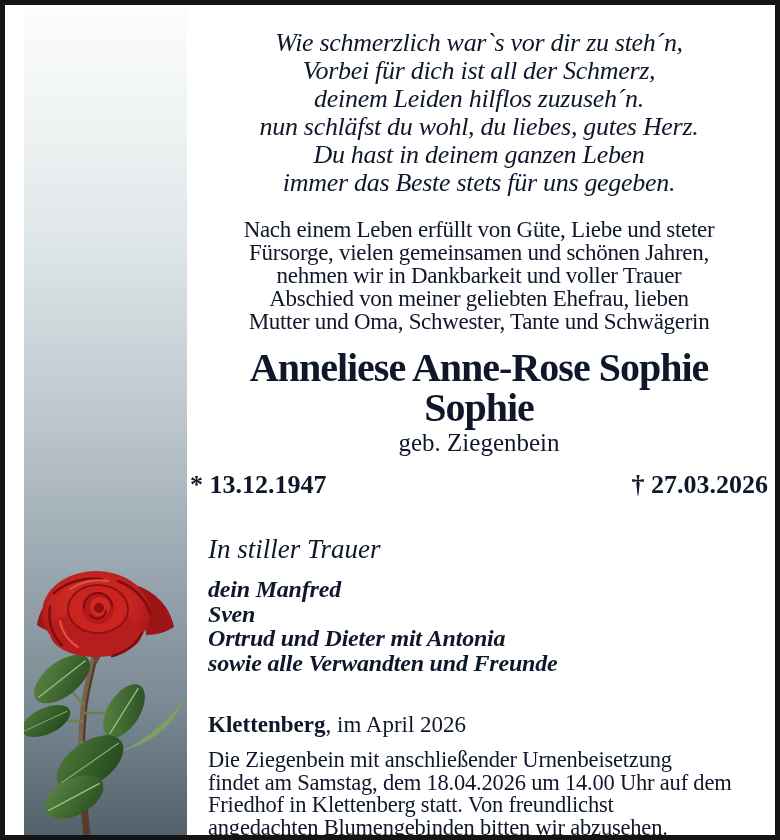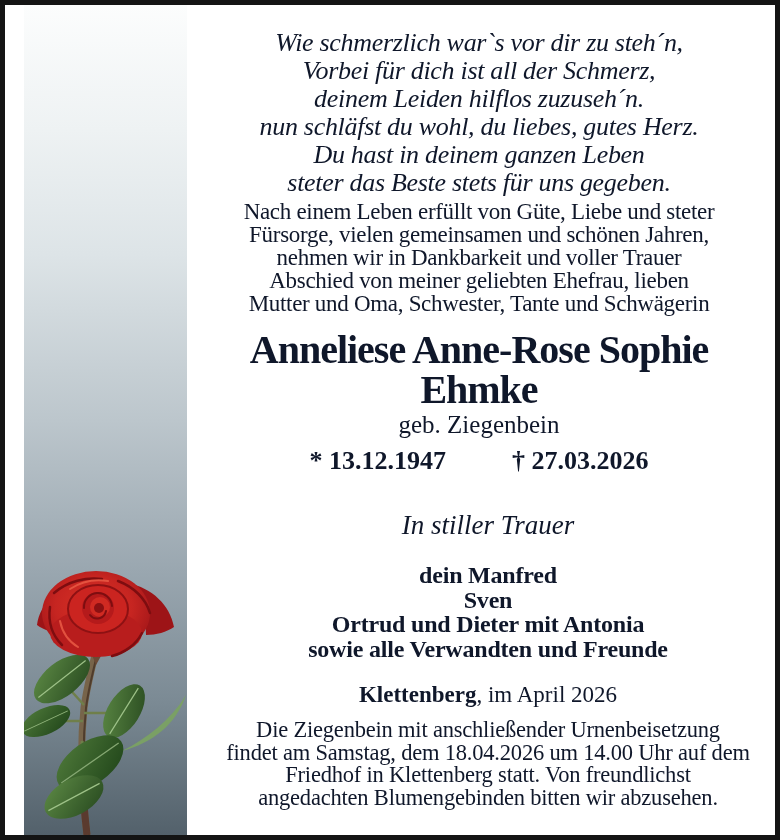--- a/index.html
+++ b/index.html
@@ -52,66 +52,67 @@
     text-align: center;
   }
   .poem {
     margin-top: 24px;
     font-style: italic;
     font-size: 26px;
     line-height: 28px;
     letter-spacing: -0.3px;
   }
   .intro {
-    margin-top: 3px;
+    margin-top: 21px;
     font-size: 23px;
     line-height: 23px;
     letter-spacing: -0.3px;
   }
   .name {
     margin-top: 15px;
     font-size: 40px;
     line-height: 40px;
     font-weight: 700;
     letter-spacing: -1px;
   }
   .maiden {
     margin-top: 2px;
     font-size: 25px;
     line-height: 26px;
     font-weight: 400;
   }
   .dates {
-    margin-top: 9px;
+    margin-top: 15px;
     font-size: 26px;
     line-height: 28px;
     font-weight: 700;
     display: flex;
-    justify-content: center;
+    justify-content: space-between;
     gap: 66px;
   }
   .left-block {
-    text-align: center;
+    text-align: left;
     padding-left: 18px;
   }
   .mourning-label {
     margin-top: 36px;
     font-style: italic;
     font-size: 27px;
     line-height: 28px;
   }
   .mourners {
-    margin-top: 24px;
+    margin-top: 14px;
     font-size: 24px;
     line-height: 24.5px;
     font-weight: 700;
     letter-spacing: -0.2px;
+    font-style: italic;
   }
   .place-line {
-    margin-top: 22px;
+    margin-top: 38px;
     font-size: 23px;
     line-height: 23px;
   }
   .place-line .place {
     font-weight: 700;
   }
   .funeral {
     margin-top: 13px;
     font-size: 22.5px;
     line-height: 22.5px;
@@ -207,34 +208,34 @@
   </div>
 
   <div class="content">
 
     <div class="poem">
       <div>Wie schmerzlich war`s vor dir zu steh´n,</div>
       <div>Vorbei für dich ist all der Schmerz,</div>
       <div>deinem Leiden hilflos zuzuseh´n.</div>
       <div>nun schläfst du wohl, du liebes, gutes Herz.</div>
       <div>Du hast in deinem ganzen Leben</div>
-      <div>steter das Beste stets für uns gegeben.</div>
+      <div>immer das Beste stets für uns gegeben.</div>
     </div>
 
     <div class="intro">
       <div>Nach einem Leben erfüllt von Güte, Liebe und steter</div>
       <div>Fürsorge, vielen gemeinsamen und schönen Jahren,</div>
       <div>nehmen wir in Dankbarkeit und voller Trauer</div>
       <div>Abschied von meiner geliebten Ehefrau, lieben</div>
       <div>Mutter und Oma, Schwester, Tante und Schwägerin</div>
     </div>
 
     <div class="name">
       <div>Anneliese Anne-Rose Sophie</div>
-      <div>Ehmke</div>
+      <div>Sophie</div>
     </div>
 
     <div class="maiden">geb. Ziegenbein</div>
 
     <div class="dates">
       <span>* 13.12.1947</span>
       <span>† 27.03.2026</span>
     </div>
 
     <div class="mourning-label left-block">In stiller Trauer</div>

